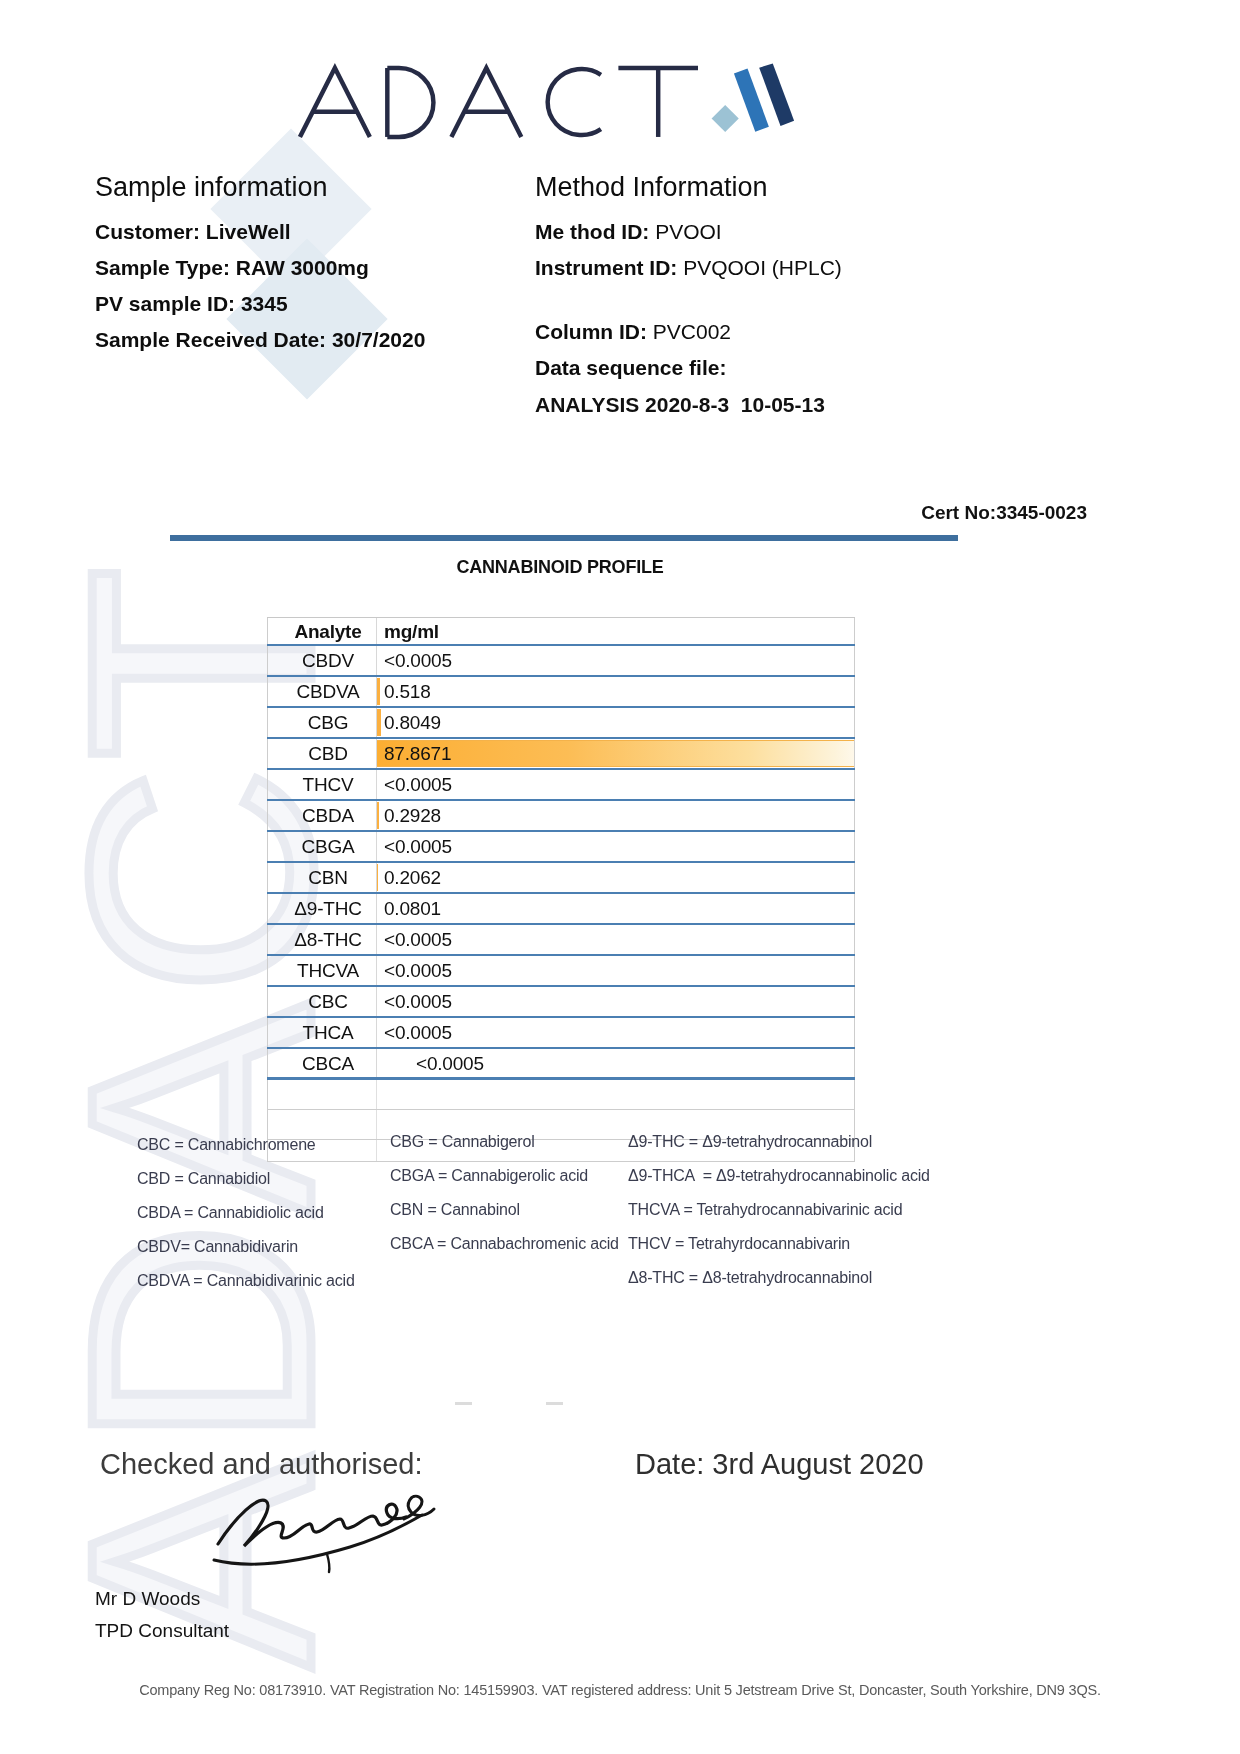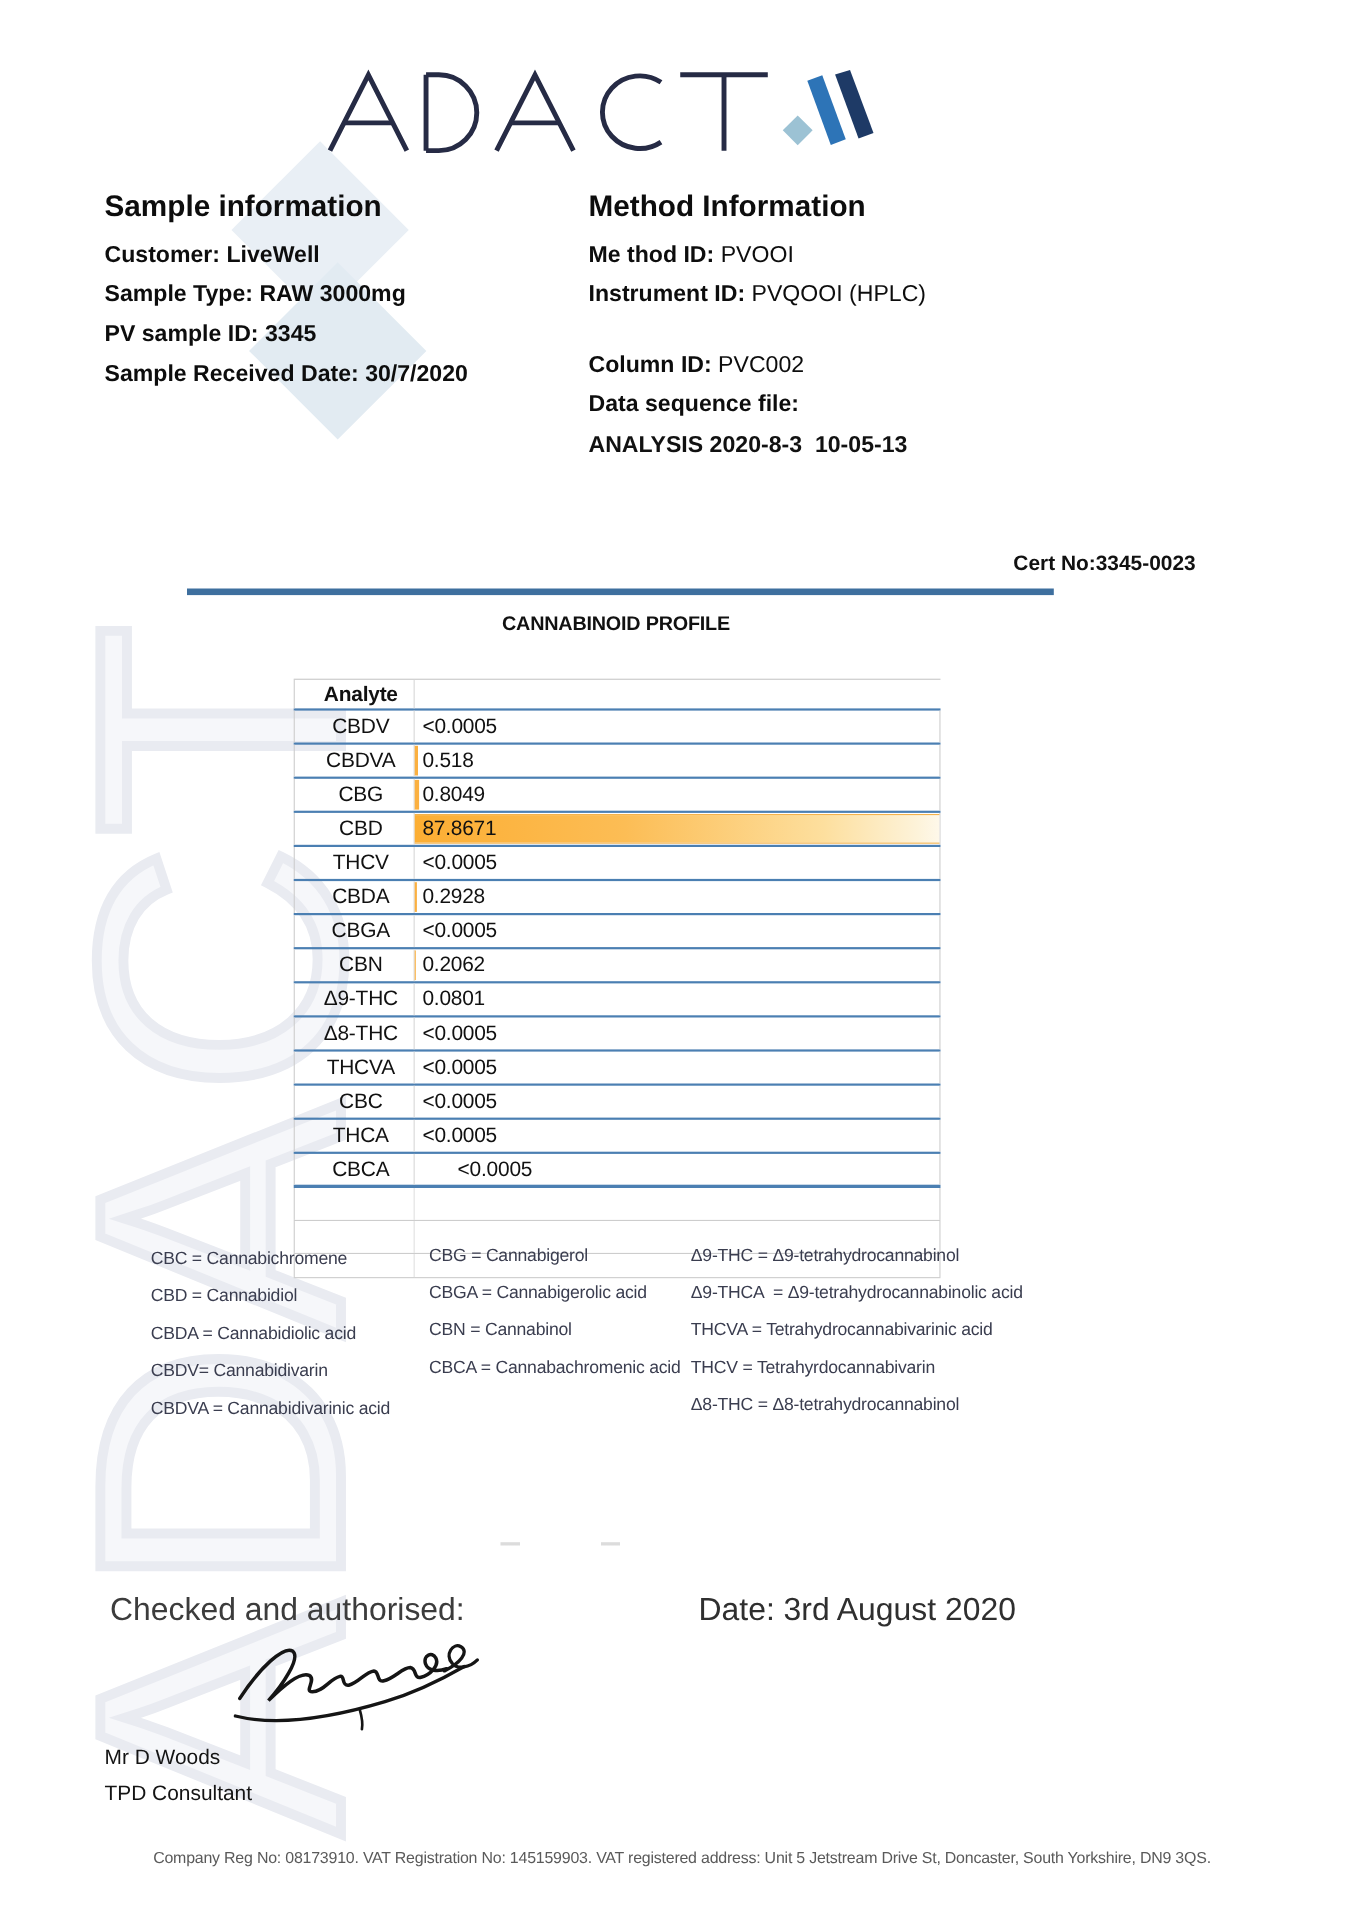--- a/index.html
+++ b/index.html
@@ -24,21 +24,21 @@
   .wm-diamond{width:114px; height:114px; transform:rotate(45deg); z-index:0;}
   .wm-d1{left:234px; top:152px; background:#e9eff5;}
   .wm-d2{left:250px; top:262px; background:#e2ebf2;}
   .content{position:absolute; inset:0; z-index:1;}
   
   .logo{left:298px; top:62px; width:500px; height:80px;}
   
   .info-block{width:460px;}
   .sample-block{left:95px; top:172px;}
   .method-block{left:535px; top:172px;}
-  .info-title{font-size:27px; font-weight:700; color:#0d0d0d; margin-bottom:11px;}
+  .info-title{font-size:27px; font-weight:400; color:#0d0d0d; margin-bottom:11px;}
   .info-line{font-size:21px; line-height:36px; color:#0d0d0d; white-space:pre;}
   .info-line .lbl{font-weight:700;}
   .info-line .val-bold{font-weight:700;}
   .info-line .val-reg{font-weight:400;}
   .info-gap{height:28px;}
   .seq-line{font-size:21px; line-height:38px; font-weight:700; white-space:pre;}
   
   .cert-no{left:735px; top:486px; width:352px; text-align:right; font-size:19px; font-weight:700;margin-top:16px;}
   .blue-rule{left:170px; top:535px; width:788px; height:6px; background:var(--rule-blue);}
   .profile-title{left:266px; top:557px; width:588px; text-align:center; font-size:18px; font-weight:700; letter-spacing:-0.2px;}
@@ -129,20 +129,21 @@
     </div>
 
     <div class="layer cert-no">Cert No:3345-0023</div>
 
     <div class="layer blue-rule"></div>
     <div class="layer profile-title">CANNABINOID PROFILE</div>
 
     <div class="layer ctable">
       <div class="trow header">
         <div class="cell analyte">Analyte</div>
+        <div class="cell value">mg/ml</div>
       </div>
       <div>
           <div class="trow data">
             <div class="cell analyte">CBDV</div>
             <div class="cell value"><span class="vtext">&lt;0.0005</span></div>
           </div>
           <div class="trow data">
             <div class="cell analyte">CBDVA</div>
             <div class="cell value"><div class="vbar solid" style="width: 0.59%;"></div><span class="vtext">0.518</span></div>
           </div>

